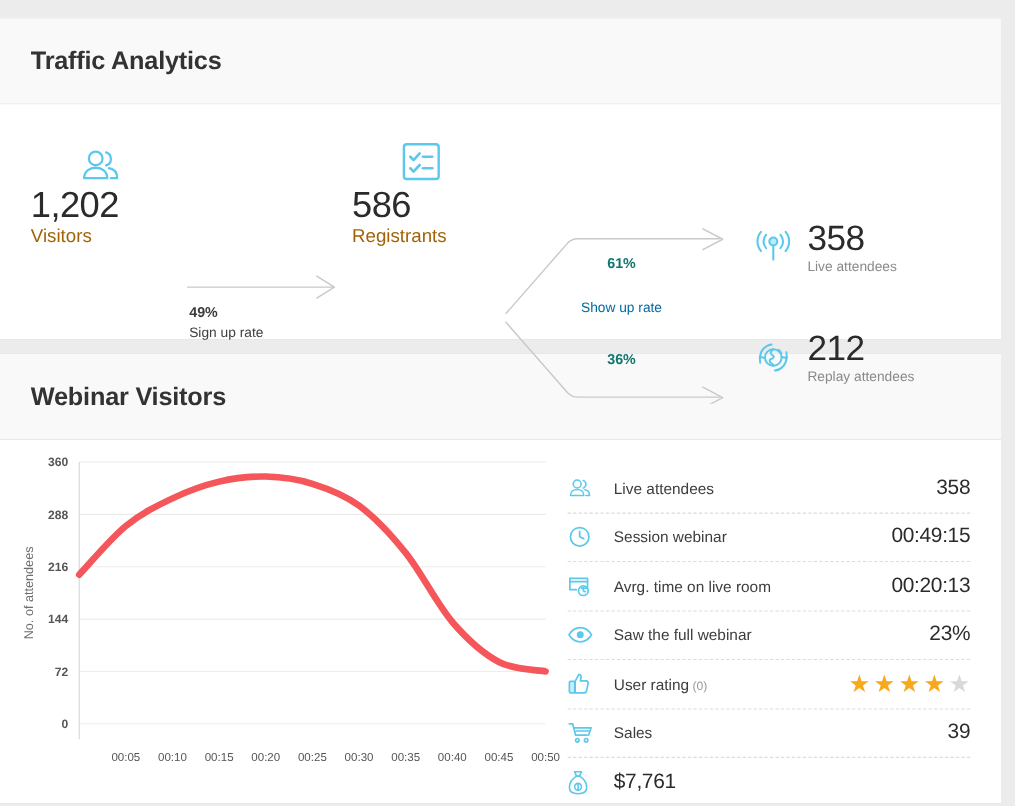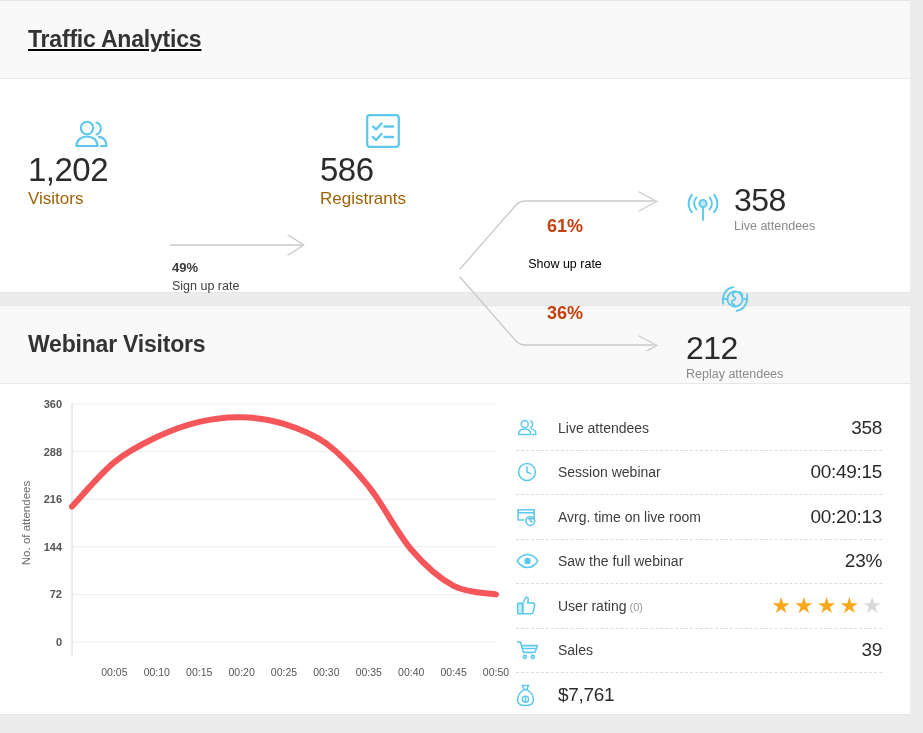--- a/index.html
+++ b/index.html
@@ -53,34 +53,34 @@
 
   .stat-row {
     position: absolute;
     display: flex;
     align-items: center;
     gap: 14px;
   }
   .stat-row .rvalue { font-size: 32px; color: #2b2b2b; line-height: 36px; letter-spacing: -0.5px; }
   .stat-row .rlabel { font-size: 12.5px; color: #8a8a8a; line-height: 17px; }
   .stat-live { left: 686px; top: 103px; }
-  .stat-replay { left: 686px; top: 203px; flex-direction: column; }
+  .stat-replay { left: 686px; top: 203px; }
 
   .conn-arrow { position: absolute; left: 170px; top: 155px; width: 140px; height: 22px; }
   .conn-text { position: absolute; left: 172px; top: 180px; width: 136px; text-align: left; }
   .conn-text .pct { font-size: 13px; font-weight: bold; color: #3c3c3c; display:block; line-height: 18px;}
   .conn-text .cap { font-size: 12.5px; color: #404040; display:block; line-height: 18px; }
 
   .branch { position: absolute; left: 458px; top: 112px; width: 210px; height: 160px; }
   .branch-label {
-    position: absolute; font-size: 12.5px; color: #000000;
+    position: absolute; font-size: 12.5px; color: #0369a1;
     left: 500px; top: 178px; width: 130px; text-align: center;
   }
   .branch-pct {
-    position: absolute; font-size: 18px; font-weight: bold; color: #c2410c;
+    position: absolute; font-size: 13px; font-weight: bold; color: #0f766e;
     width: 80px; text-align: center;
   }
   .pct-top { left: 525px; top: 137px; }
   .pct-bot { left: 525px; top: 224px; }
 
   
   .webinar-body {
     height: 330px;
     display: flex;
     background: #fff;
@@ -106,21 +106,21 @@
   svg { display: block; }
   .axis-text { font-size: 11px; fill: #555; font-family: "Liberation Sans", sans-serif; font-weight: bold;}
   .xaxis-text { font-size: 10.5px; fill: #555; font-family: "Liberation Sans", sans-serif; }
   .ylabel-text { font-size: 11.5px; fill: #6d6d6d; font-family: "Liberation Sans", sans-serif; }
 </style>
 </head>
 <body>
 
 <div class="page">
 
-  <div class="card" style="margin-top:0;text-decoration:underline;">
+  <div class="card" style="margin-top:16px;">
     <div class="card-header">
       <div class="card-title">Traffic Analytics</div>
     </div>
 
     <div class="funnel">
 
       <div class="stat stat-visitors">
         <div class="icon">
           <svg width="38" height="32" viewBox="0 0 38 32">
             <g fill="none" stroke="#5BC8EC" stroke-width="2.1" stroke-linecap="round" stroke-linejoin="round">

